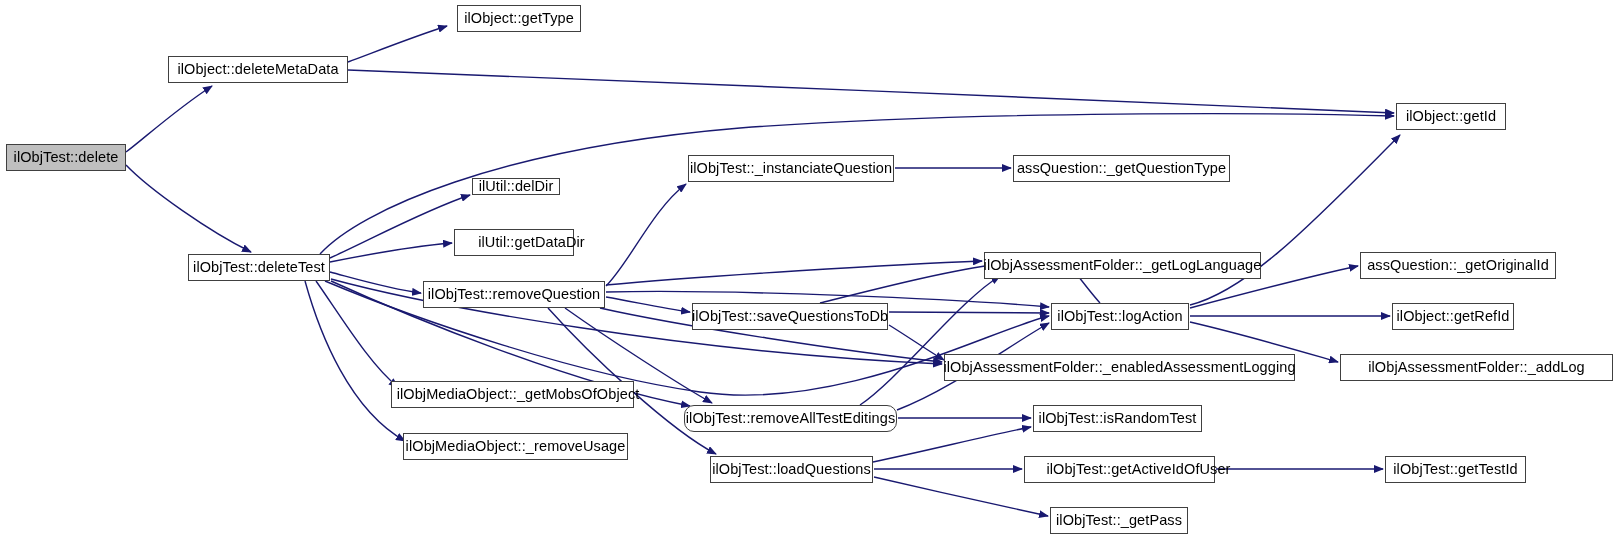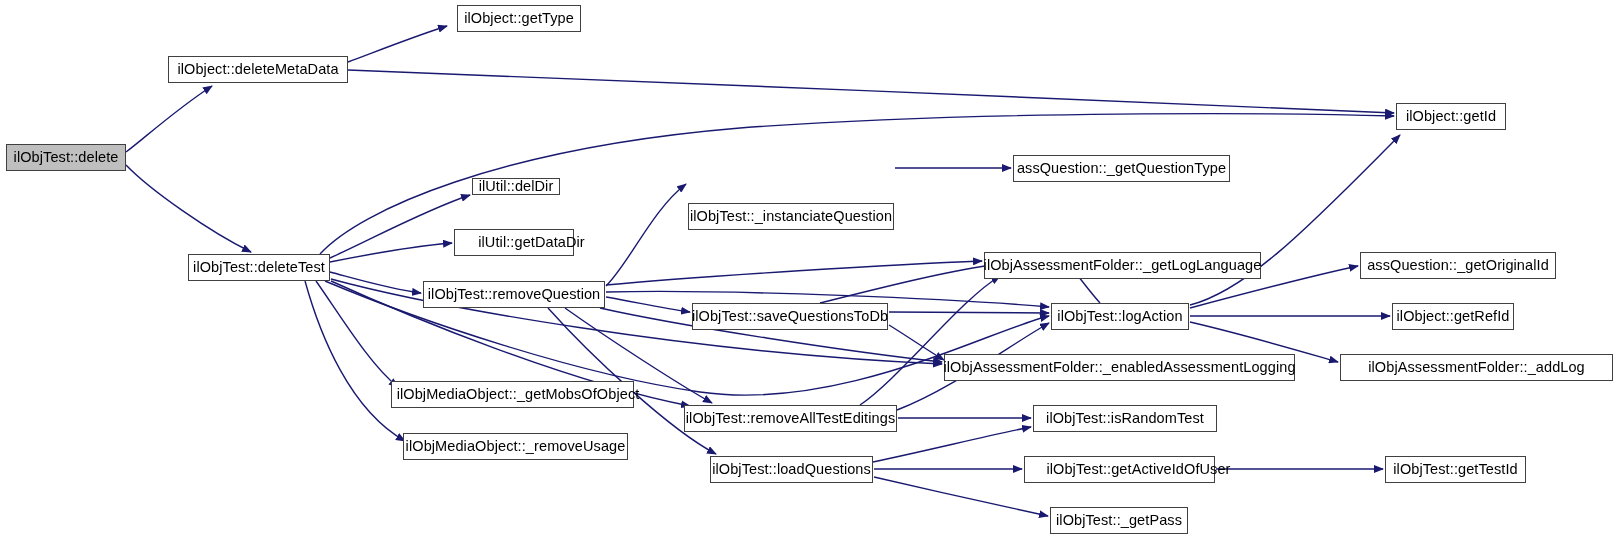--- a/index.html
+++ b/index.html
@@ -111,21 +111,21 @@
       </div>
       <div class="node" style="left: 472px; top: 178px; width: 88px; height: 17px;">
         <span class="node-label">ilUtil::delDir</span>
       </div>
       <div class="node" style="left: 454px; top: 229px; width: 120px; height: 27px; padding-left: 35px;">
         <span class="node-label">ilUtil::getDataDir</span>
       </div>
       <div class="node" style="left: 423px; top: 281px; width: 182px; height: 27px;">
         <span class="node-label">ilObjTest::removeQuestion</span>
       </div>
-      <div class="node" style="left: 688px; top: 155px; width: 206px; height: 27px; margin-top: 48px;">
+      <div class="node" style="left: 688px; top: 155px; width: 206px; height: 27px;">
         <span class="node-label">ilObjTest::_instanciateQuestion</span>
       </div>
       <div class="node" style="left: 1013px; top: 155px; width: 217px; height: 27px;">
         <span class="node-label">assQuestion::_getQuestionType</span>
       </div>
       <div class="node" style="left: 984px; top: 252px; width: 277px; height: 27px;">
         <span class="node-label">ilObjAssessmentFolder::_getLogLanguage</span>
       </div>
       <div class="node" style="left: 692px; top: 303px; width: 196px; height: 27px;">
         <span class="node-label">ilObjTest::saveQuestionsToDb</span>
@@ -141,24 +141,24 @@
       </div>
       <div class="node" style="left: 944px; top: 354px; width: 351px; height: 27px;">
         <span class="node-label">ilObjAssessmentFolder::_enabledAssessmentLogging</span>
       </div>
       <div class="node" style="left: 1340px; top: 354px; width: 273px; height: 27px;">
         <span class="node-label">ilObjAssessmentFolder::_addLog</span>
       </div>
       <div class="node" style="left: 391px; top: 381px; width: 243px; height: 27px; padding-left: 11px;">
         <span class="node-label">ilObjMediaObject::_getMobsOfObject</span>
       </div>
-      <div class="node" style="left: 684px; top: 405px; width: 213px; height: 27px;">
+      <div class="node" style="left: 684px; top: 405px; width: 213px; height: 27px; border-radius: 10px;">
         <span class="node-label">ilObjTest::removeAllTestEditings</span>
       </div>
-      <div class="node" style="left: 1033px; top: 405px; width: 184px; height: 27px;">
+      <div class="node" style="left: 1033px; top: 405px; width: 169px; height: 27px;">
         <span class="node-label">ilObjTest::isRandomTest</span>
       </div>
       <div class="node" style="left: 403px; top: 433px; width: 225px; height: 27px;">
         <span class="node-label">ilObjMediaObject::_removeUsage</span>
       </div>
       <div class="node" style="left: 710px; top: 456px; width: 163px; height: 27px; text-align: center;">
         <span class="node-label">ilObjTest::loadQuestions</span>
       </div>
       <div class="node" style="left: 1024px; top: 456px; width: 191px; height: 27px; padding-left: 38px;">
         <span class="node-label">ilObjTest::getActiveIdOfUser</span>

